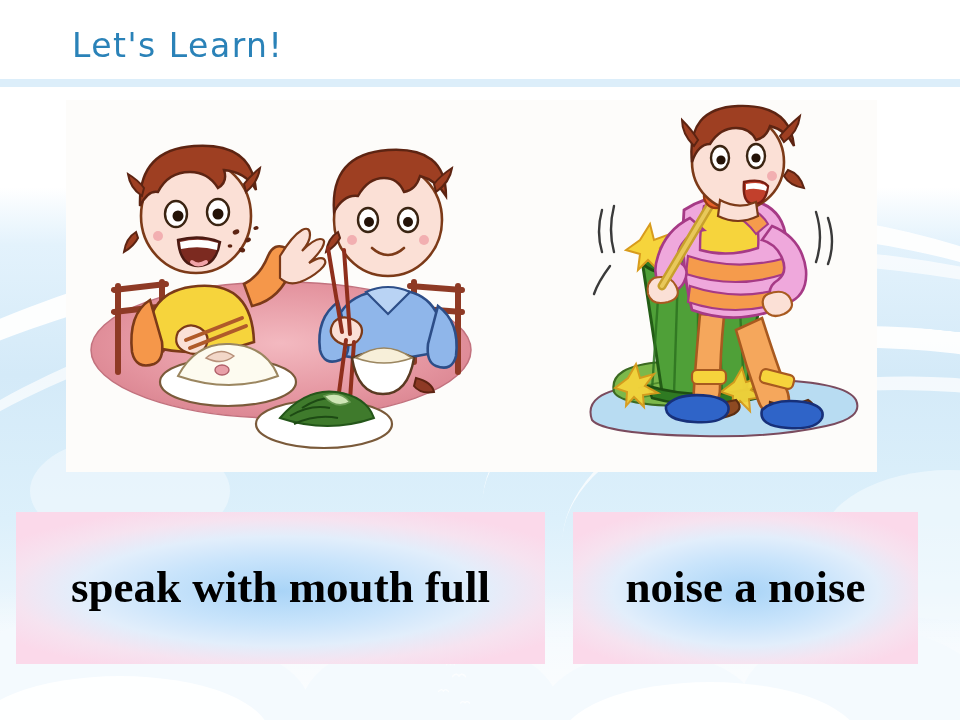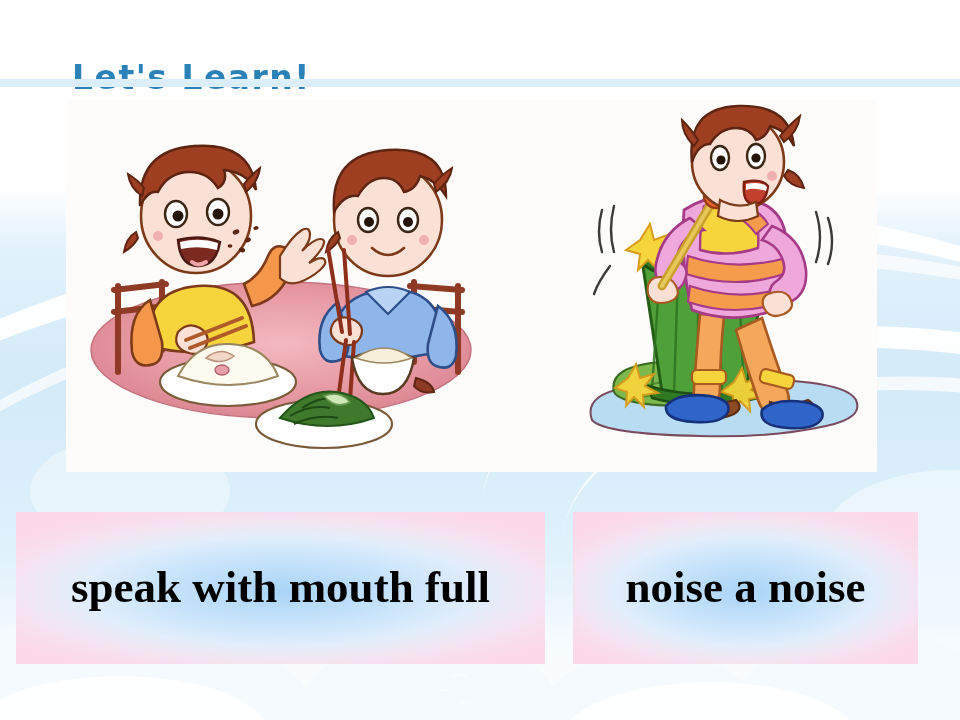--- a/index.html
+++ b/index.html
@@ -46,22 +46,21 @@
   .bird svg { display:block; }
 
   
   .title {
     position:absolute; left:72px; top:26px;
     font-family:"DejaVu Sans", sans-serif;
     font-size:33px;
     color:#2a82b8;
     letter-spacing:1.5px;
     white-space:nowrap;
-    font-weight:700;
-    margin-top:32px;
+    font-weight:400;
   }
   .divider {
     position:absolute; left:0; top:79px; width:960px; height:8px;
     background:#dceefa;
   }
 
   
   .picture-panel {
     position:absolute; left:66px; top:100px; width:811px; height:372px;
     background:#fdfcfa;

